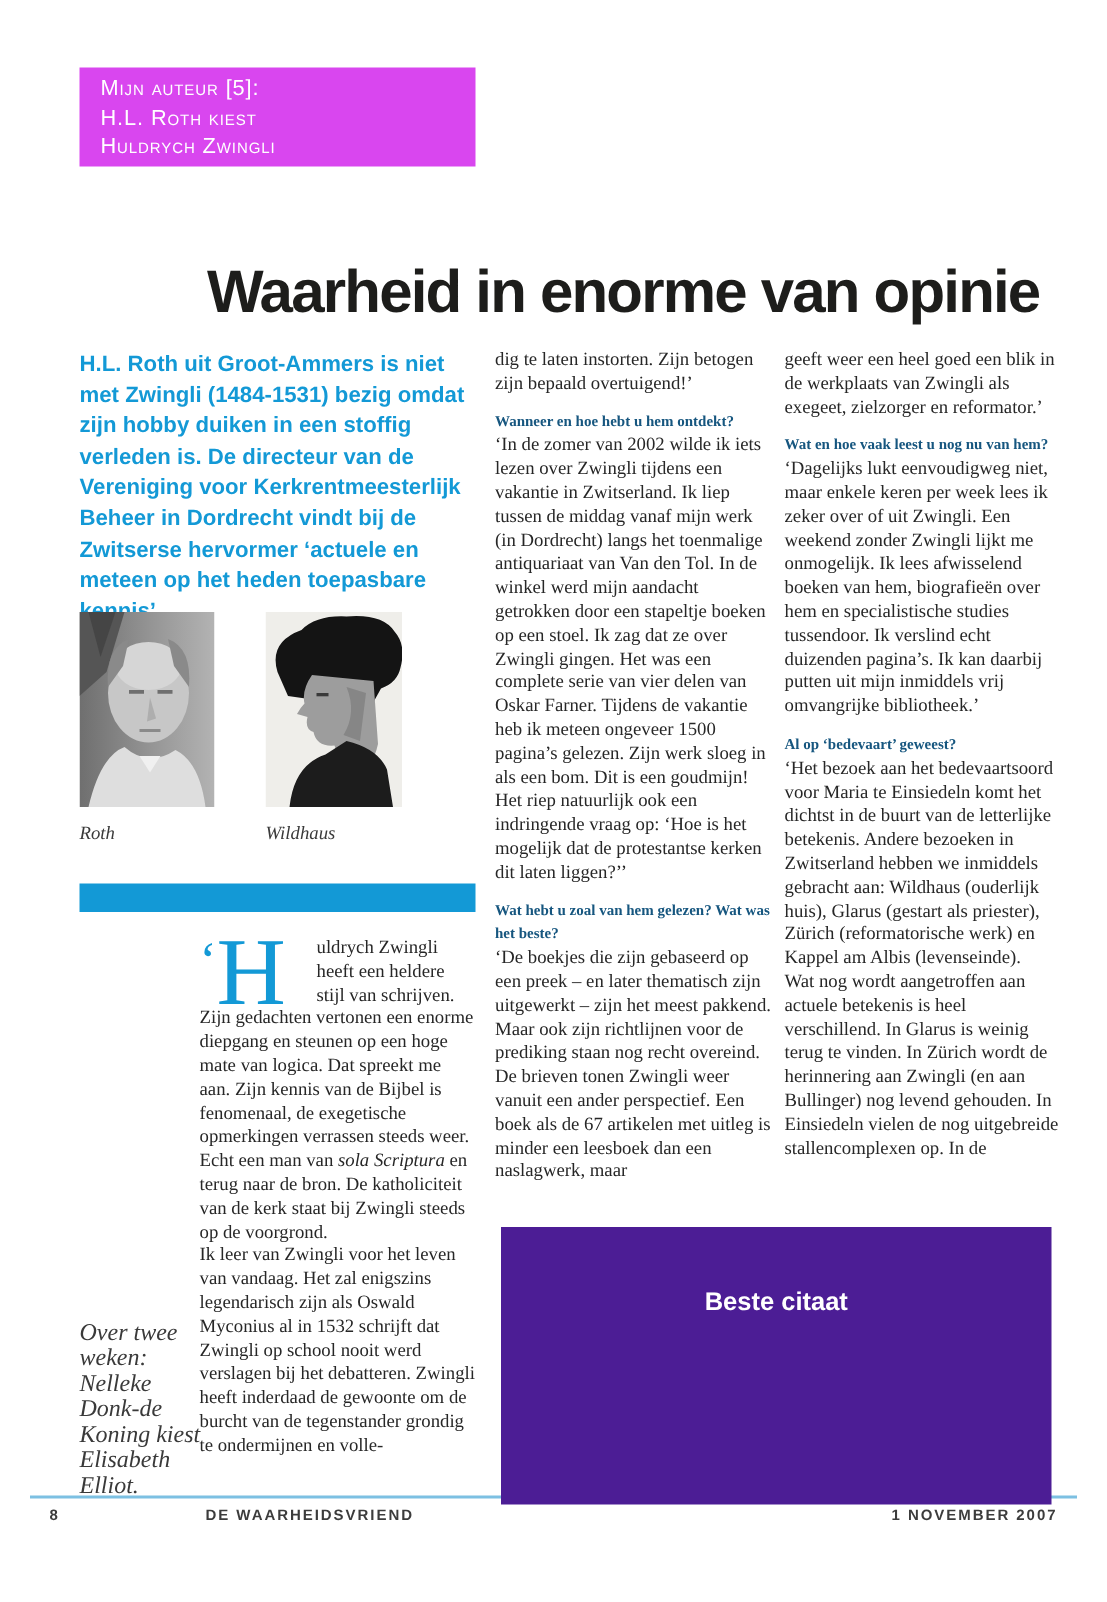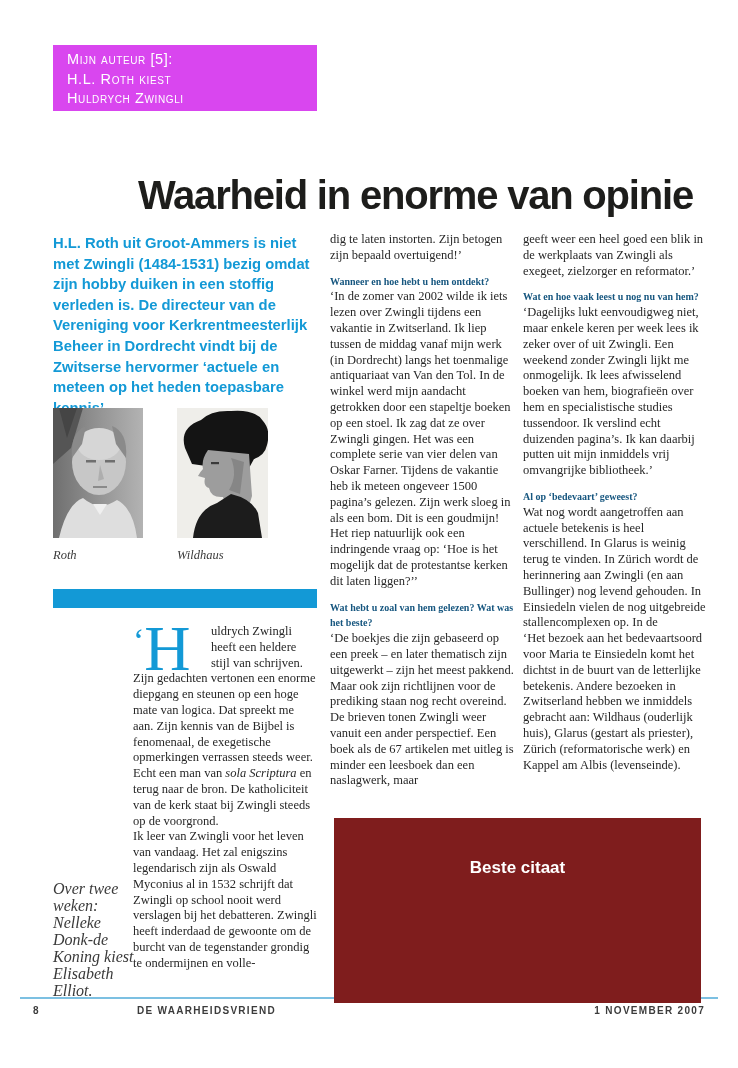--- a/index.html
+++ b/index.html
@@ -55,21 +55,21 @@
   .dc-h { font-size:64px; line-height:47px; }
   .ital { font-style:italic; }
   
   .margin-note {
     position:absolute; left:53px; top:880px; width:84px;
     font-style:italic; font-size:16px; line-height:17px; color:#3a3a3a;
   }
   
   .quote-box {
     position:absolute; left:334px; top:818px; width:367px; height:185px;
-    background:#7f1d1d; color:#ffffff; z-index:2; box-sizing:border-box;
+    background:#4c1d95; color:#ffffff; z-index:2; box-sizing:border-box;
     font-family:"Liberation Sans", sans-serif; text-align:center;
   }
   .qb-title { margin-top:40px; font-size:17px; font-weight:bold; }
   .qb-lines { margin-top:21px; font-variant:small-caps; font-weight:bold;
     font-size:11px; letter-spacing:1.3px; line-height:22px; }
   
   .footer-rule { position:absolute; left:20px; top:997px; width:698px; height:2px; background:#7cc0e2; z-index:1; }
   .footer {
     position:absolute; left:0; top:1005px; width:738px; height:20px;
     font-family:"Liberation Sans", sans-serif; font-size:10px; font-weight:bold;
@@ -150,22 +150,22 @@
     <p>‘In de zomer van 2002 wilde ik iets lezen over Zwingli tijdens een vakantie in Zwitserland. Ik liep tussen de middag vanaf mijn werk (in Dordrecht) langs het toenmalige antiquariaat van Van den Tol. In de winkel werd mijn aandacht getrokken door een stapeltje boeken op een stoel. Ik zag dat ze over Zwingli gingen. Het was een complete serie van vier delen van Oskar Farner. Tijdens de vakantie heb ik meteen ongeveer 1500 pagina’s gelezen. Zijn werk sloeg in als een bom. Dit is een goudmijn! Het riep natuurlijk ook een indringende vraag op: ‘Hoe is het mogelijk dat de protestantse kerken dit laten liggen?’’</p>
     <p class="sub">Wat hebt u zoal van hem gelezen? Wat was het beste?</p>
     <p>‘De boekjes die zijn gebaseerd op een preek – en later thematisch zijn uitgewerkt – zijn het meest pakkend. Maar ook zijn richtlijnen voor de prediking staan nog recht overeind. De brieven tonen Zwingli weer vanuit een ander perspectief. Een boek als de 67 artikelen met uitleg is minder een leesboek dan een naslagwerk, maar</p>
   </div>
 
   <div class="col col3">
     <p>geeft weer een heel goed een blik in de werkplaats van Zwingli als exegeet, zielzorger en reformator.’</p>
     <p class="sub">Wat en hoe vaak leest u nog nu van hem?</p>
     <p>‘Dagelijks lukt eenvoudigweg niet, maar enkele keren per week lees ik zeker over of uit Zwingli. Een weekend zonder Zwingli lijkt me onmogelijk. Ik lees afwisselend boeken van hem, biografieën over hem en specialistische studies tussendoor. Ik verslind echt duizenden pagina’s. Ik kan daarbij putten uit mijn inmiddels vrij omvangrijke bibliotheek.’</p>
     <p class="sub">Al op ‘bedevaart’ geweest?</p>
+    <p>‘Het bezoek aan het bedevaartsoord voor Maria te Einsiedeln komt het dichtst in de buurt van de letterlijke betekenis. Andere bezoeken in Zwitserland hebben we inmiddels gebracht aan: Wildhaus (ouderlijk huis), Glarus (gestart als priester), Zürich (reformatorische werk) en Kappel am Albis (levenseinde).</p>
     <p>Wat nog wordt aangetroffen aan actuele betekenis is heel verschillend. In Glarus is weinig terug te vinden. In Zürich wordt de herinnering aan Zwingli (en aan Bullinger) nog levend gehouden. In Einsiedeln vielen de nog uitgebreide stallencomplexen op. In de</p>
-    <p>‘Het bezoek aan het bedevaartsoord voor Maria te Einsiedeln komt het dichtst in de buurt van de letterlijke betekenis. Andere bezoeken in Zwitserland hebben we inmiddels gebracht aan: Wildhaus (ouderlijk huis), Glarus (gestart als priester), Zürich (reformatorische werk) en Kappel am Albis (levenseinde).</p>
   </div>
 
   <div class="quote-box">
     <div class="qb-title">Beste citaat</div>
   </div>
 
   <div class="footer-rule"></div>
   <div class="footer">
     <span class="pagenum">8</span>
     <span class="pub">DE WAARHEIDSVRIEND</span>

